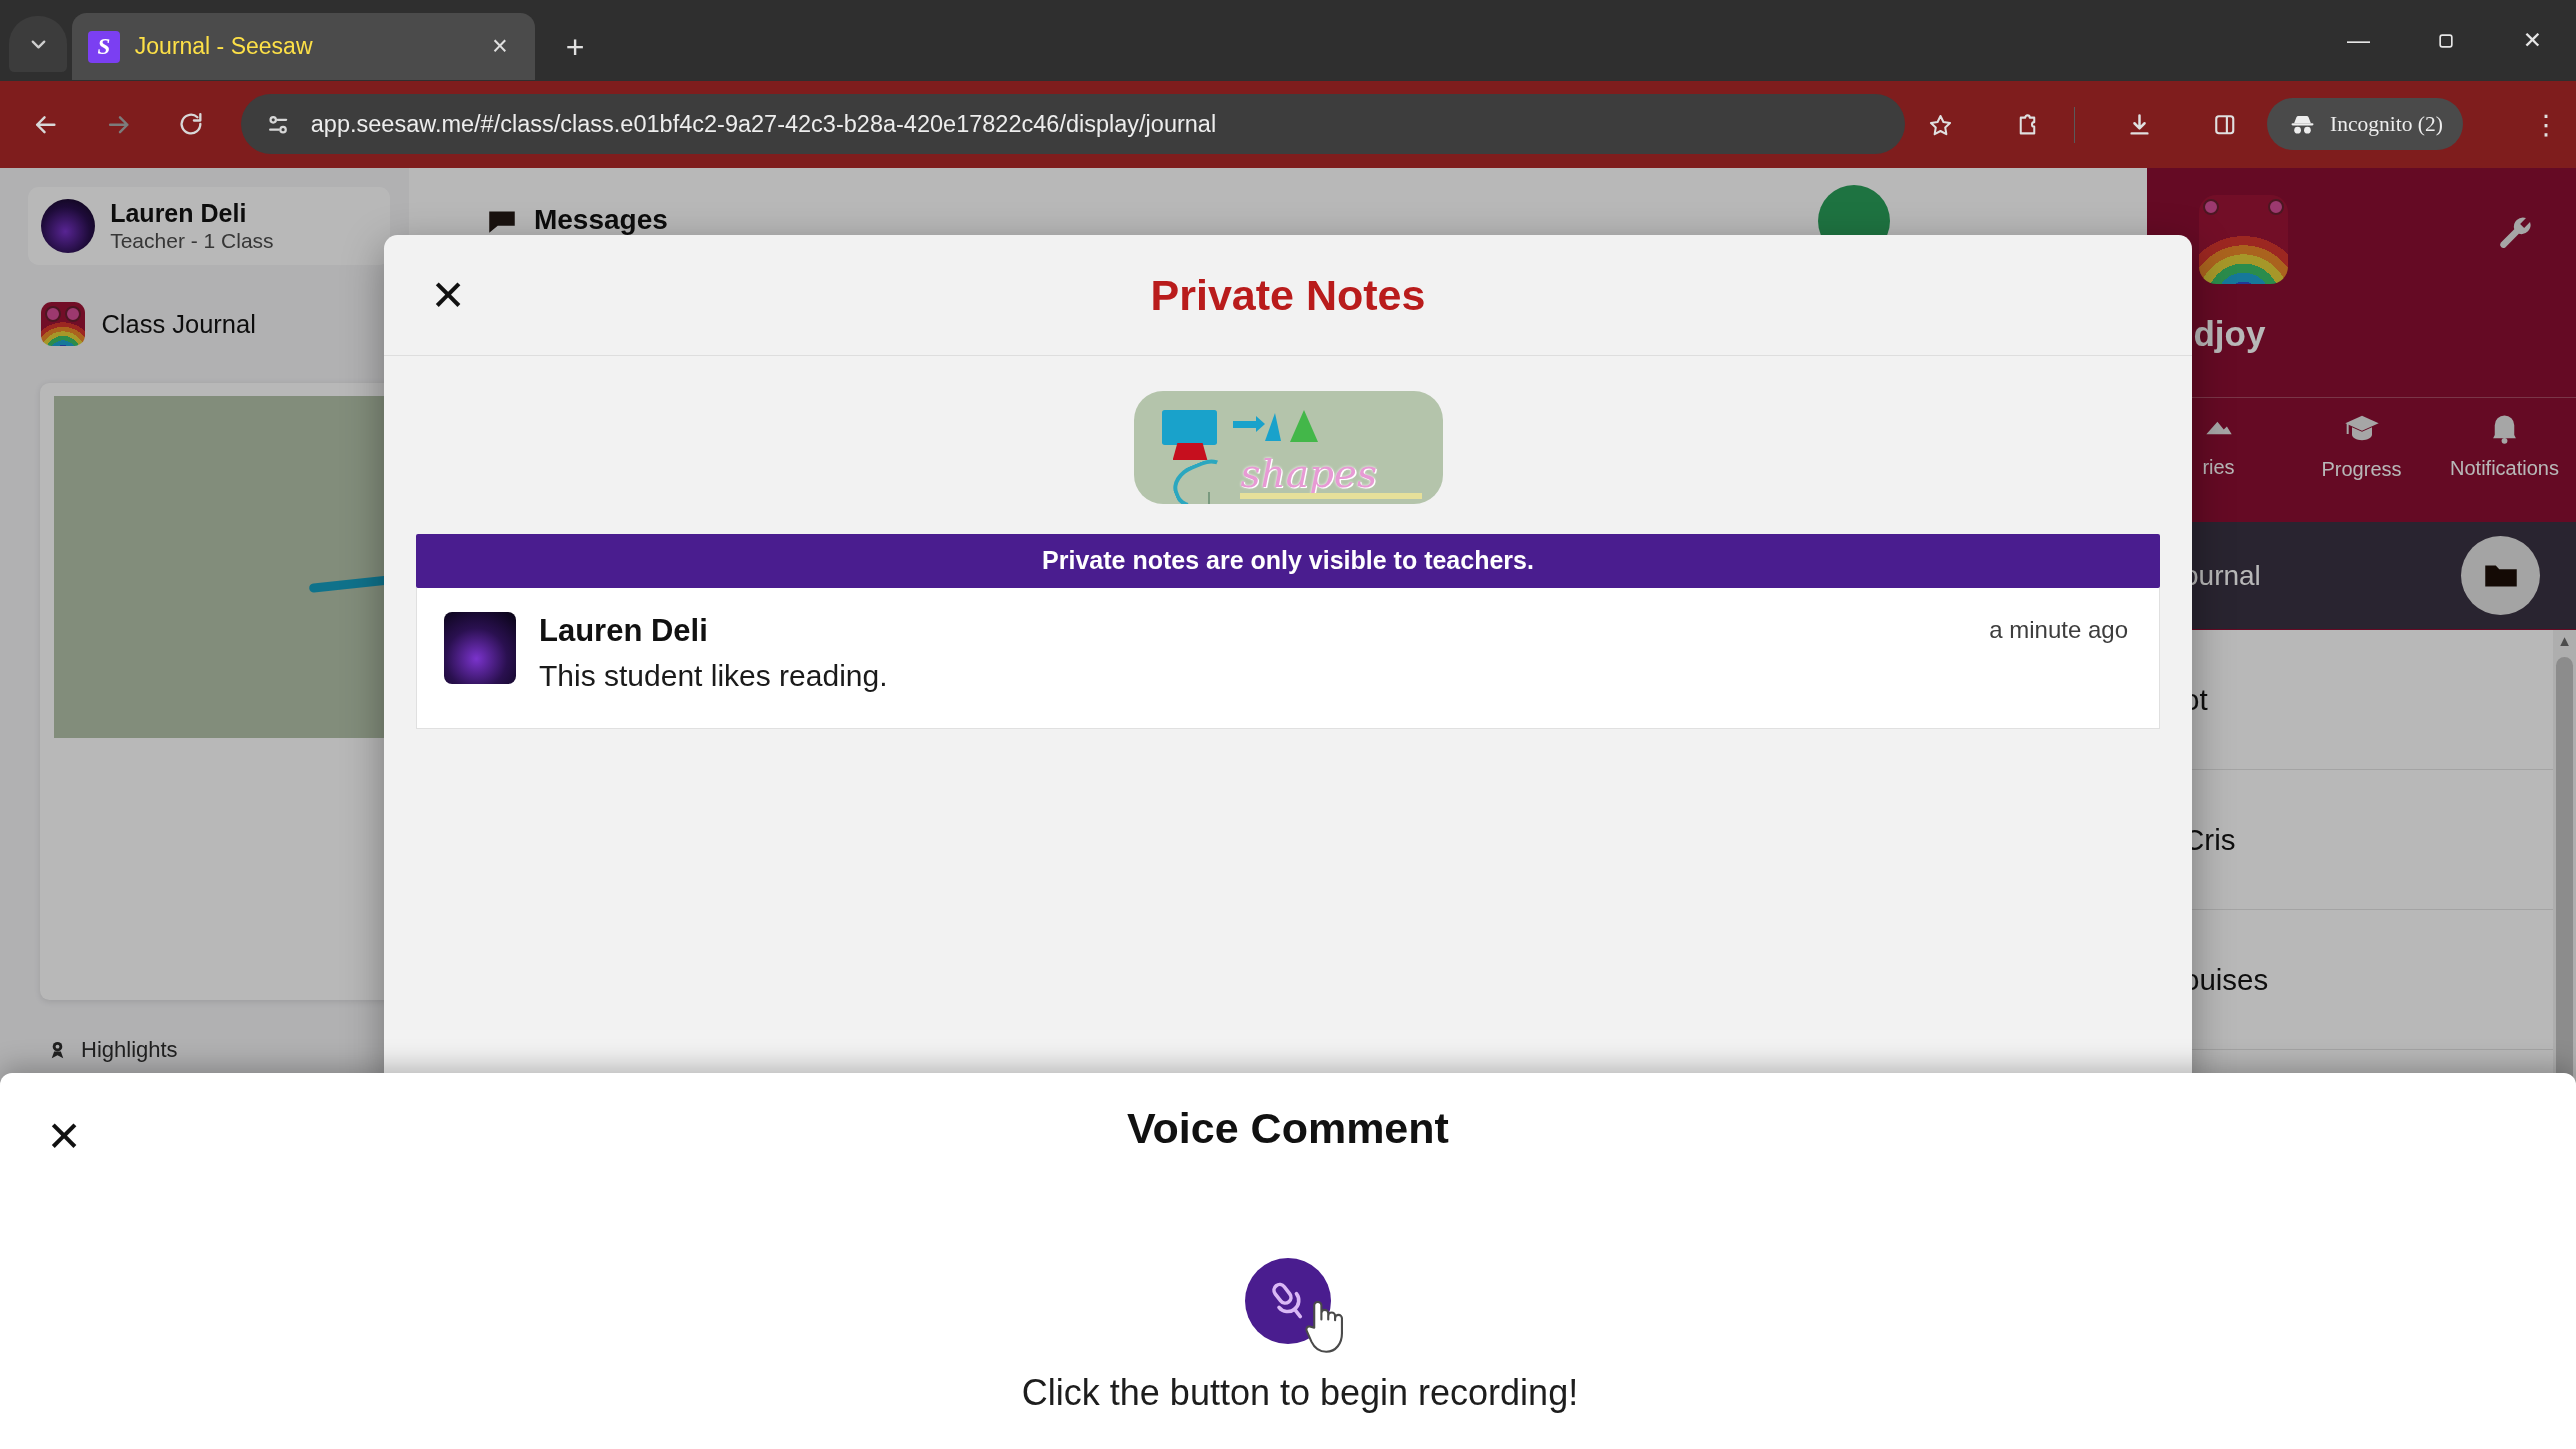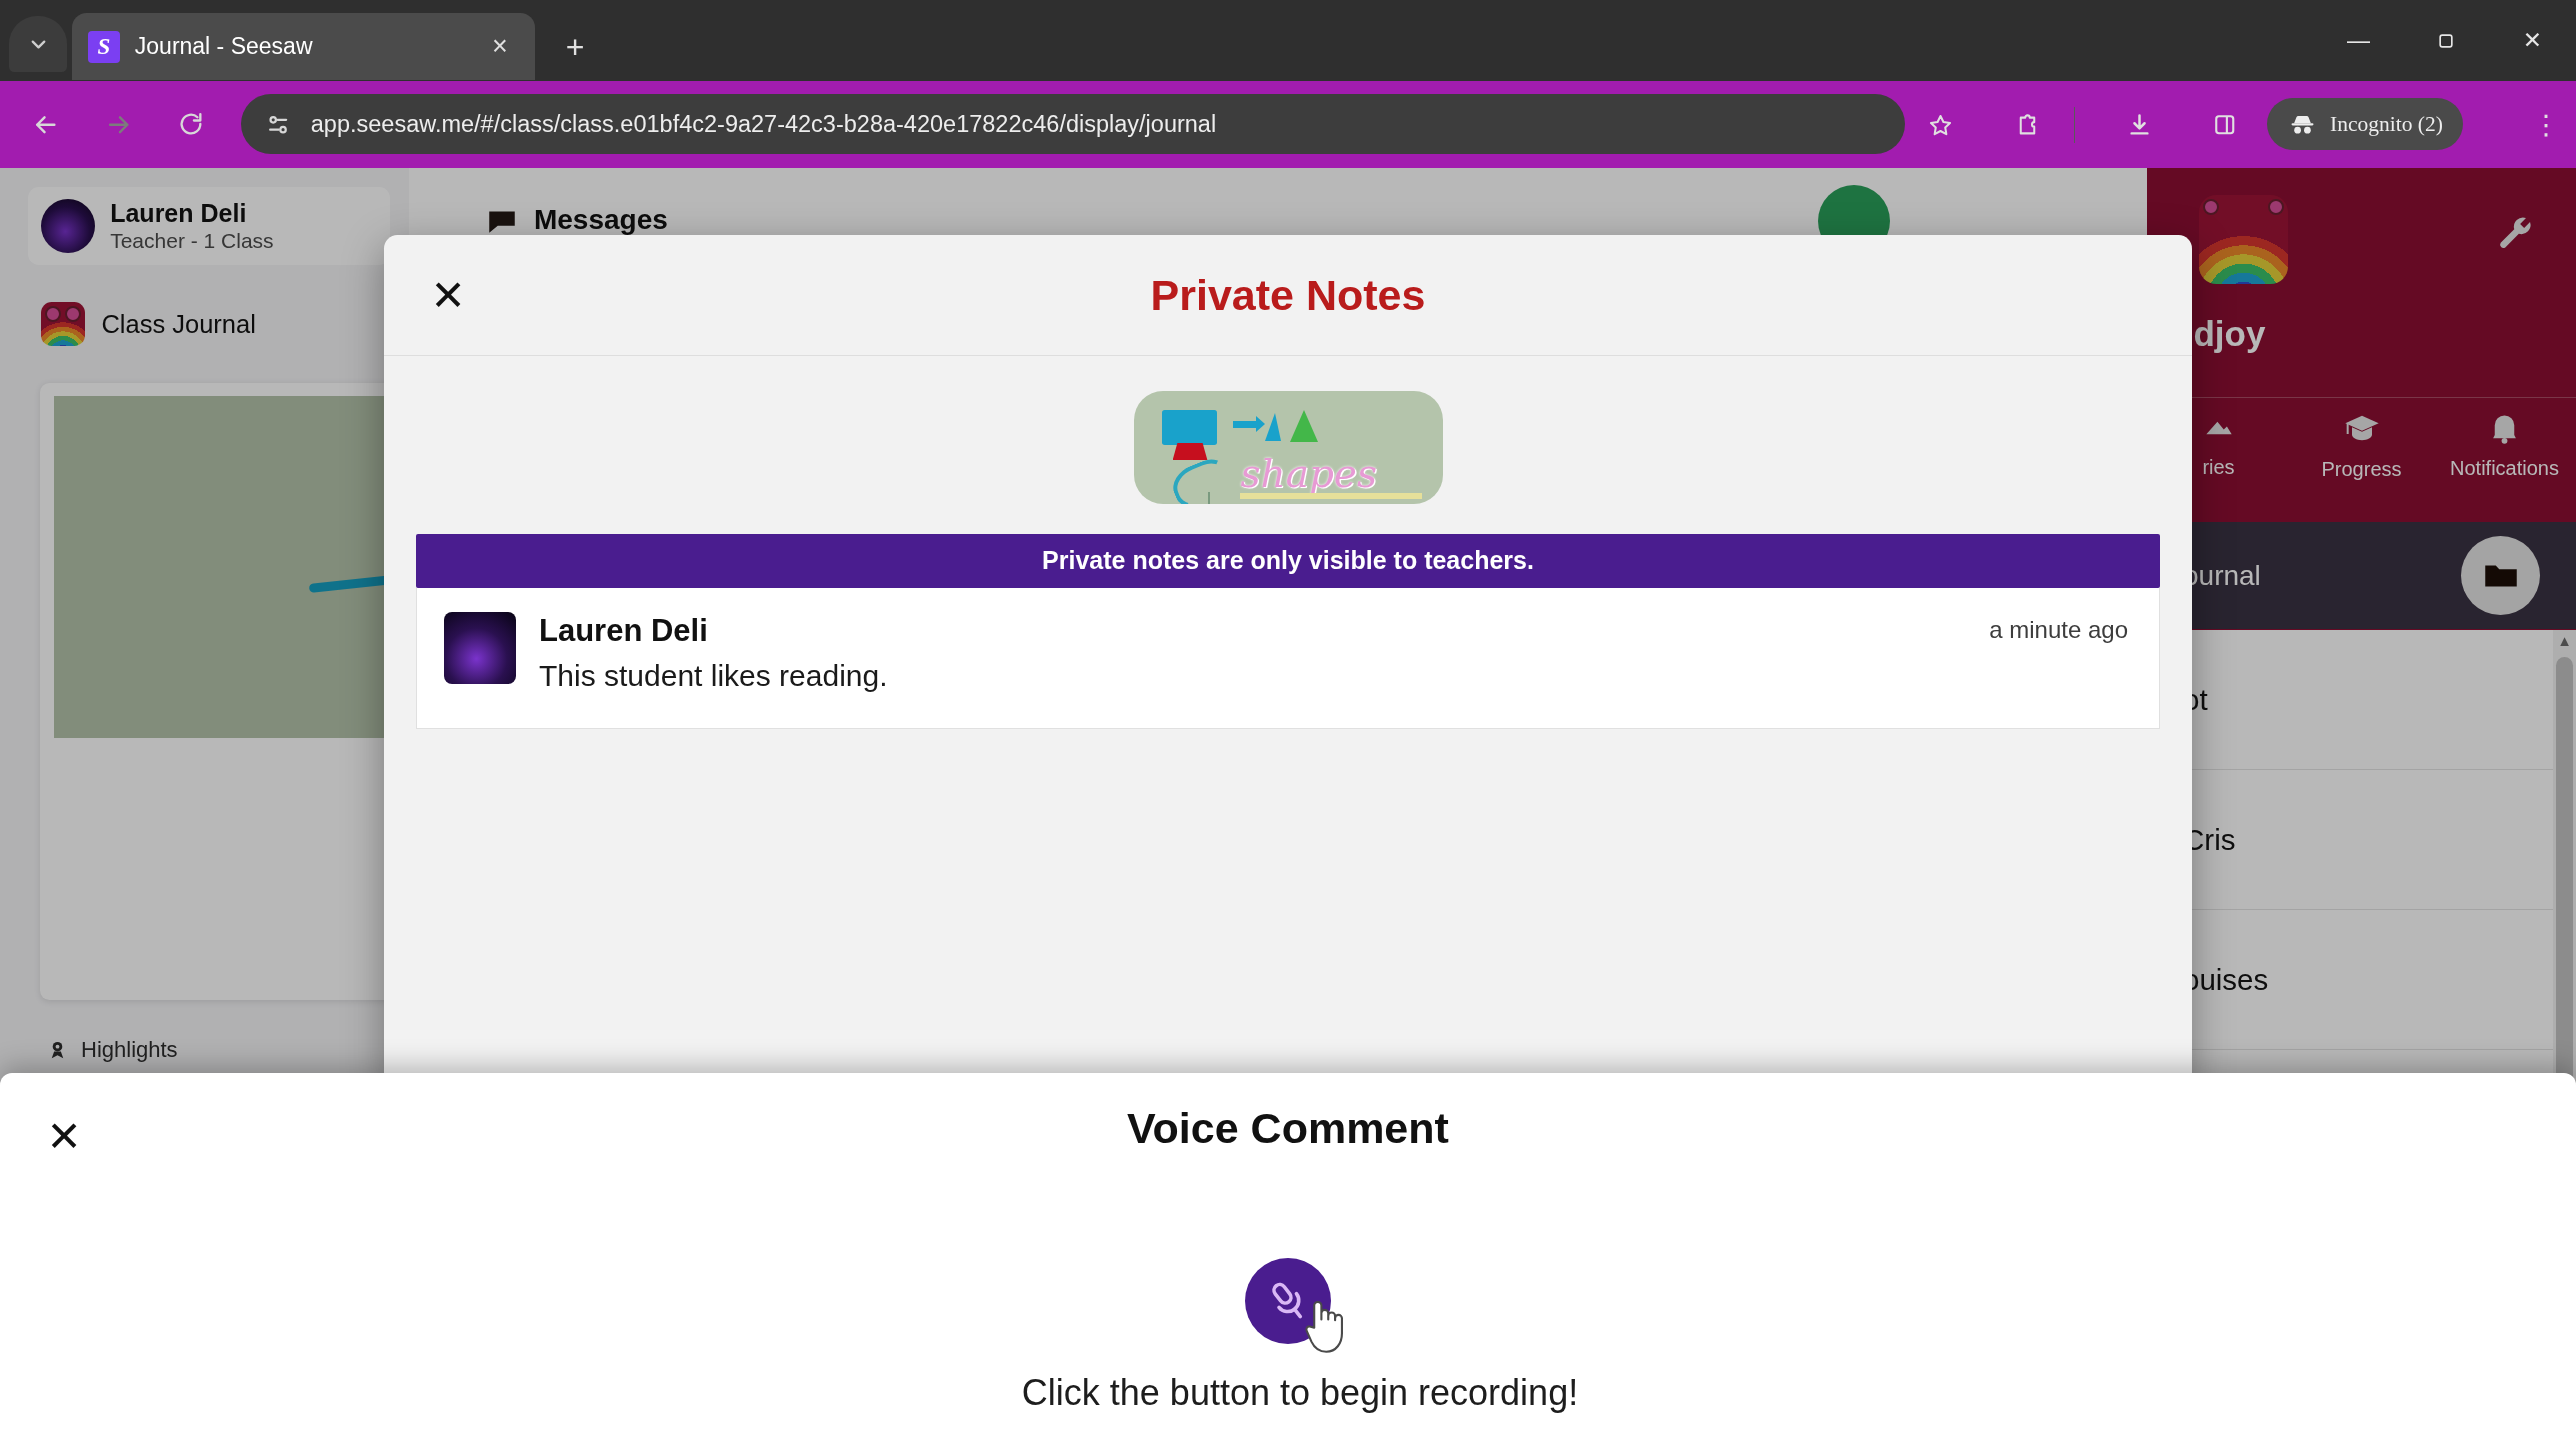--- a/index.html
+++ b/index.html
@@ -26,40 +26,40 @@
     display: flex; align-items: center; padding: 0 16px;
   }
   #tab-favicon {
     width: 32px; height: 32px; background: #7b3ff2; border-radius: 4px;
     display: flex; align-items: center; justify-content: center;
     color: #fff; font-size: 23px; font-weight: bold; font-style: italic;
     font-family: "Liberation Serif", serif;
     flex: 0 0 auto;
   }
   #tab-title {
-    margin-left: 14.8px; color: #ffffff; font-size: 23px;
+    margin-left: 14.8px; color: #fde047; font-size: 23px;
     white-space: nowrap; overflow: hidden; text-overflow: ellipsis;
     flex: 1 1 auto;
   }
   #tab-close { color: #e0e0e0; font-size: 27px; width: 38px; text-align: center; flex: 0 0 auto; }
   #new-tab-btn {
     position: absolute; left: 553px; top: 25.5px; width: 44px; height: 44px;
     display: flex; align-items: center; justify-content: center;
     color: #e0e0e0; font-size: 32px; font-weight: 300;
   }
   .win-btn {
     position: absolute; top: 0; width: 87px; height: 81px;
     display: flex; align-items: center; justify-content: center;
     color: #e6e6e6; font-size: 23px;
   }
   #win-min { right: 174px; }
   #win-max { right: 87px; }
   #win-close { right: 0; }
 
-  #toolbar { position: absolute; left: 0; top: 81px; width: 2576px; height: 87px; background: #a21caf; }
+  #toolbar { position: absolute; left: 0; top: 81px; width: 2576px; height: 87px; background: #7f1d1d; }
   .nav-btn {
     position: absolute; top: 17.4px; width: 52px; height: 52px;
     display: flex; align-items: center; justify-content: center;
     color: #d8d8d8; font-size: 29.5px;
   }
   #nav-back { left: 20px; }
   #nav-forward { left: 93px; color: #7c7c7c; }
   #nav-reload { left: 165px; font-size: 27px; }
   #omnibox {
     position: absolute; left: 241px; top: 13.4px; width: 1664px; height: 60px;

